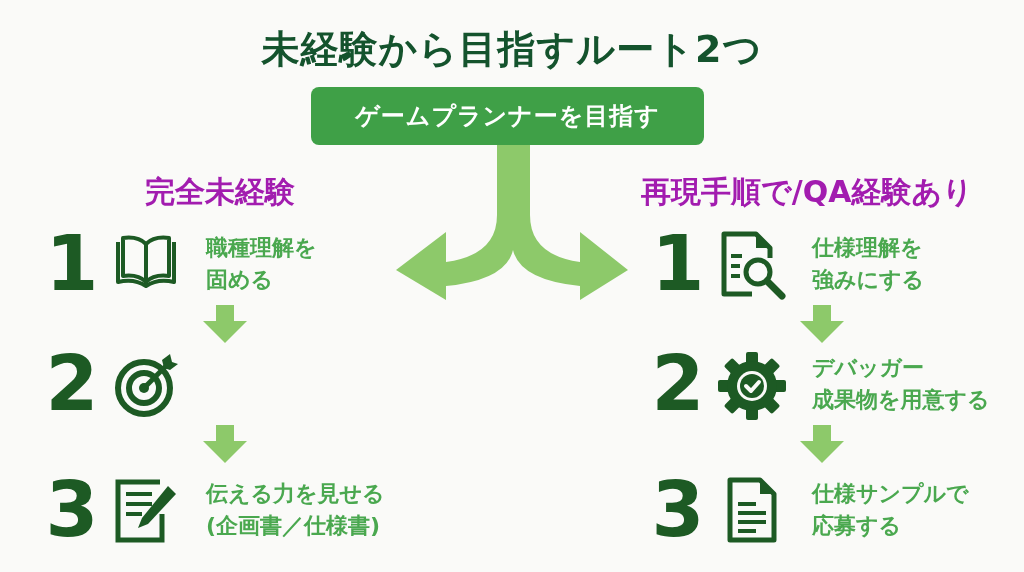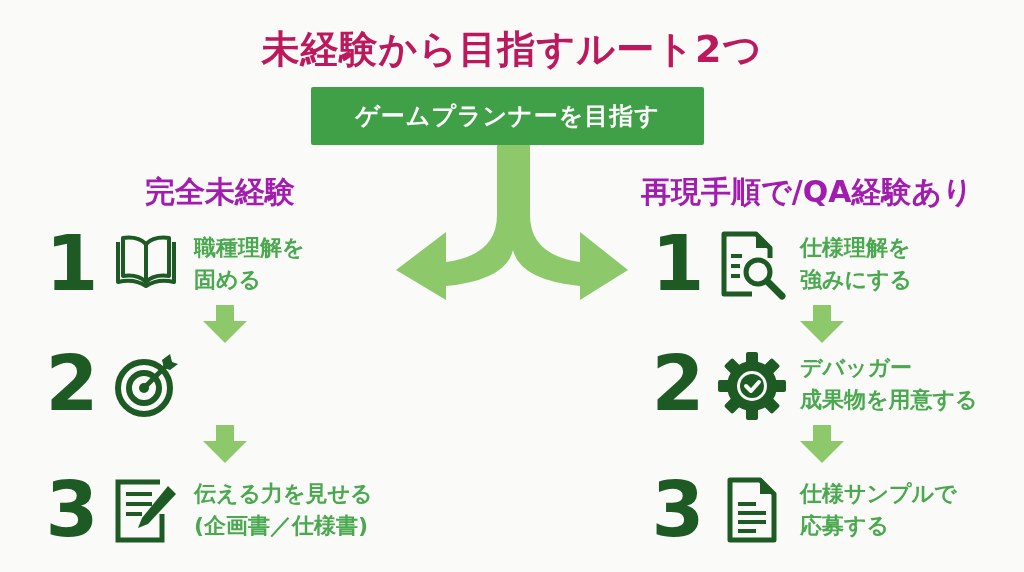--- a/index.html
+++ b/index.html
@@ -5,42 +5,42 @@
     html, body { margin: 0; padding: 0; }
     body {
       width: 1024px; height: 572px; overflow: hidden;
       background: #fafaf8;
       font-family: "DejaVu Sans", "Liberation Sans", sans-serif;
       position: relative;
     }
     .title {
       position: absolute; left: 0; top: 24px; width: 1024px;
       text-align: center; font-size: 38px; font-weight: bold;
-      color: #be185d; letter-spacing: 1px;
+      color: #14532d; letter-spacing: 1px;
     }
     .goal {
       position: absolute; left: 311px; top: 87px; width: 393px; height: 58px;
-      background: #3fa047; border-radius: 2px;
+      background: #3fa047; border-radius: 8px;
       color: #fff; font-size: 24px; font-weight: bold;
       display: flex; align-items: center; justify-content: center;
       letter-spacing: 1px;
     }
     .fork { position: absolute; left: 0; top: 0; }
     .route-head {
       position: absolute; font-size: 30px; font-weight: bold; color: #a21caf;
       text-align: center; white-space: nowrap;
     }
     .step { position: absolute; display: flex; align-items: center; }
     .num {
       font-size: 76px; font-weight: bold; color: #1d5a24;
       width: 60px; text-align: center; line-height: 1;
     }
     .ico { width: 72px; height: 72px; margin-left: 8px; }
     .txt {
-      margin-left: 12px; font-size: 22px; font-weight: bold; color: #4aa84f;
+      margin-left: 24px; font-size: 22px; font-weight: bold; color: #4aa84f;
       line-height: 32px; white-space: nowrap;
     }
     .down { position: absolute; }
   </style>
 </head>
 <body>
 
 <div class="title">未経験から目指すルート2つ</div>
 
 <div class="goal">ゲームプランナーを目指す</div>

